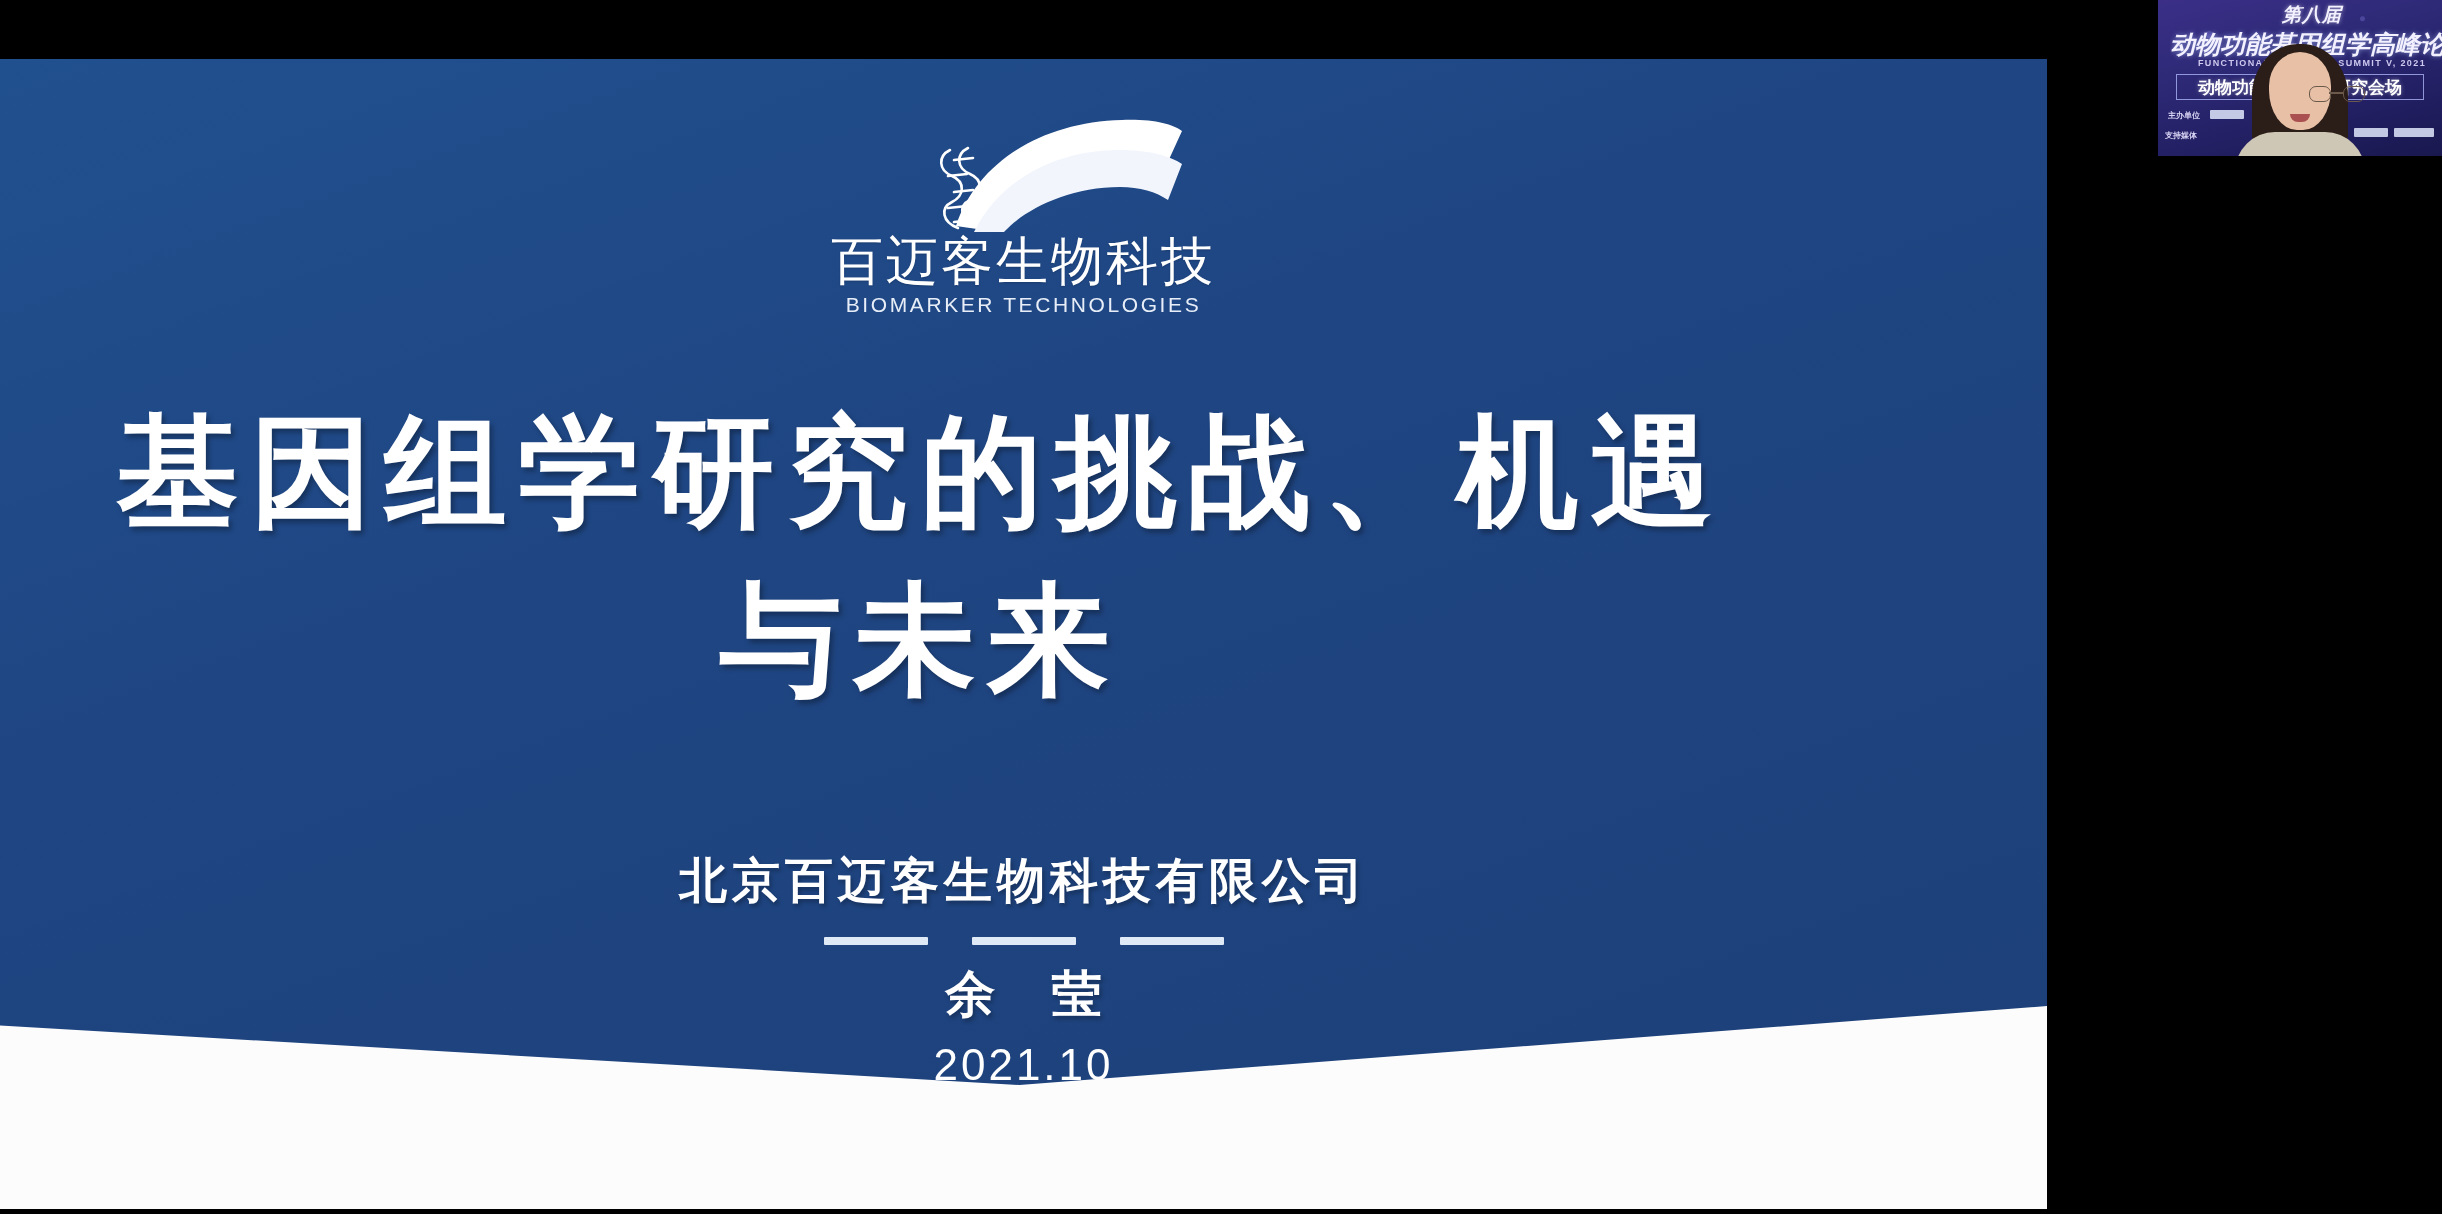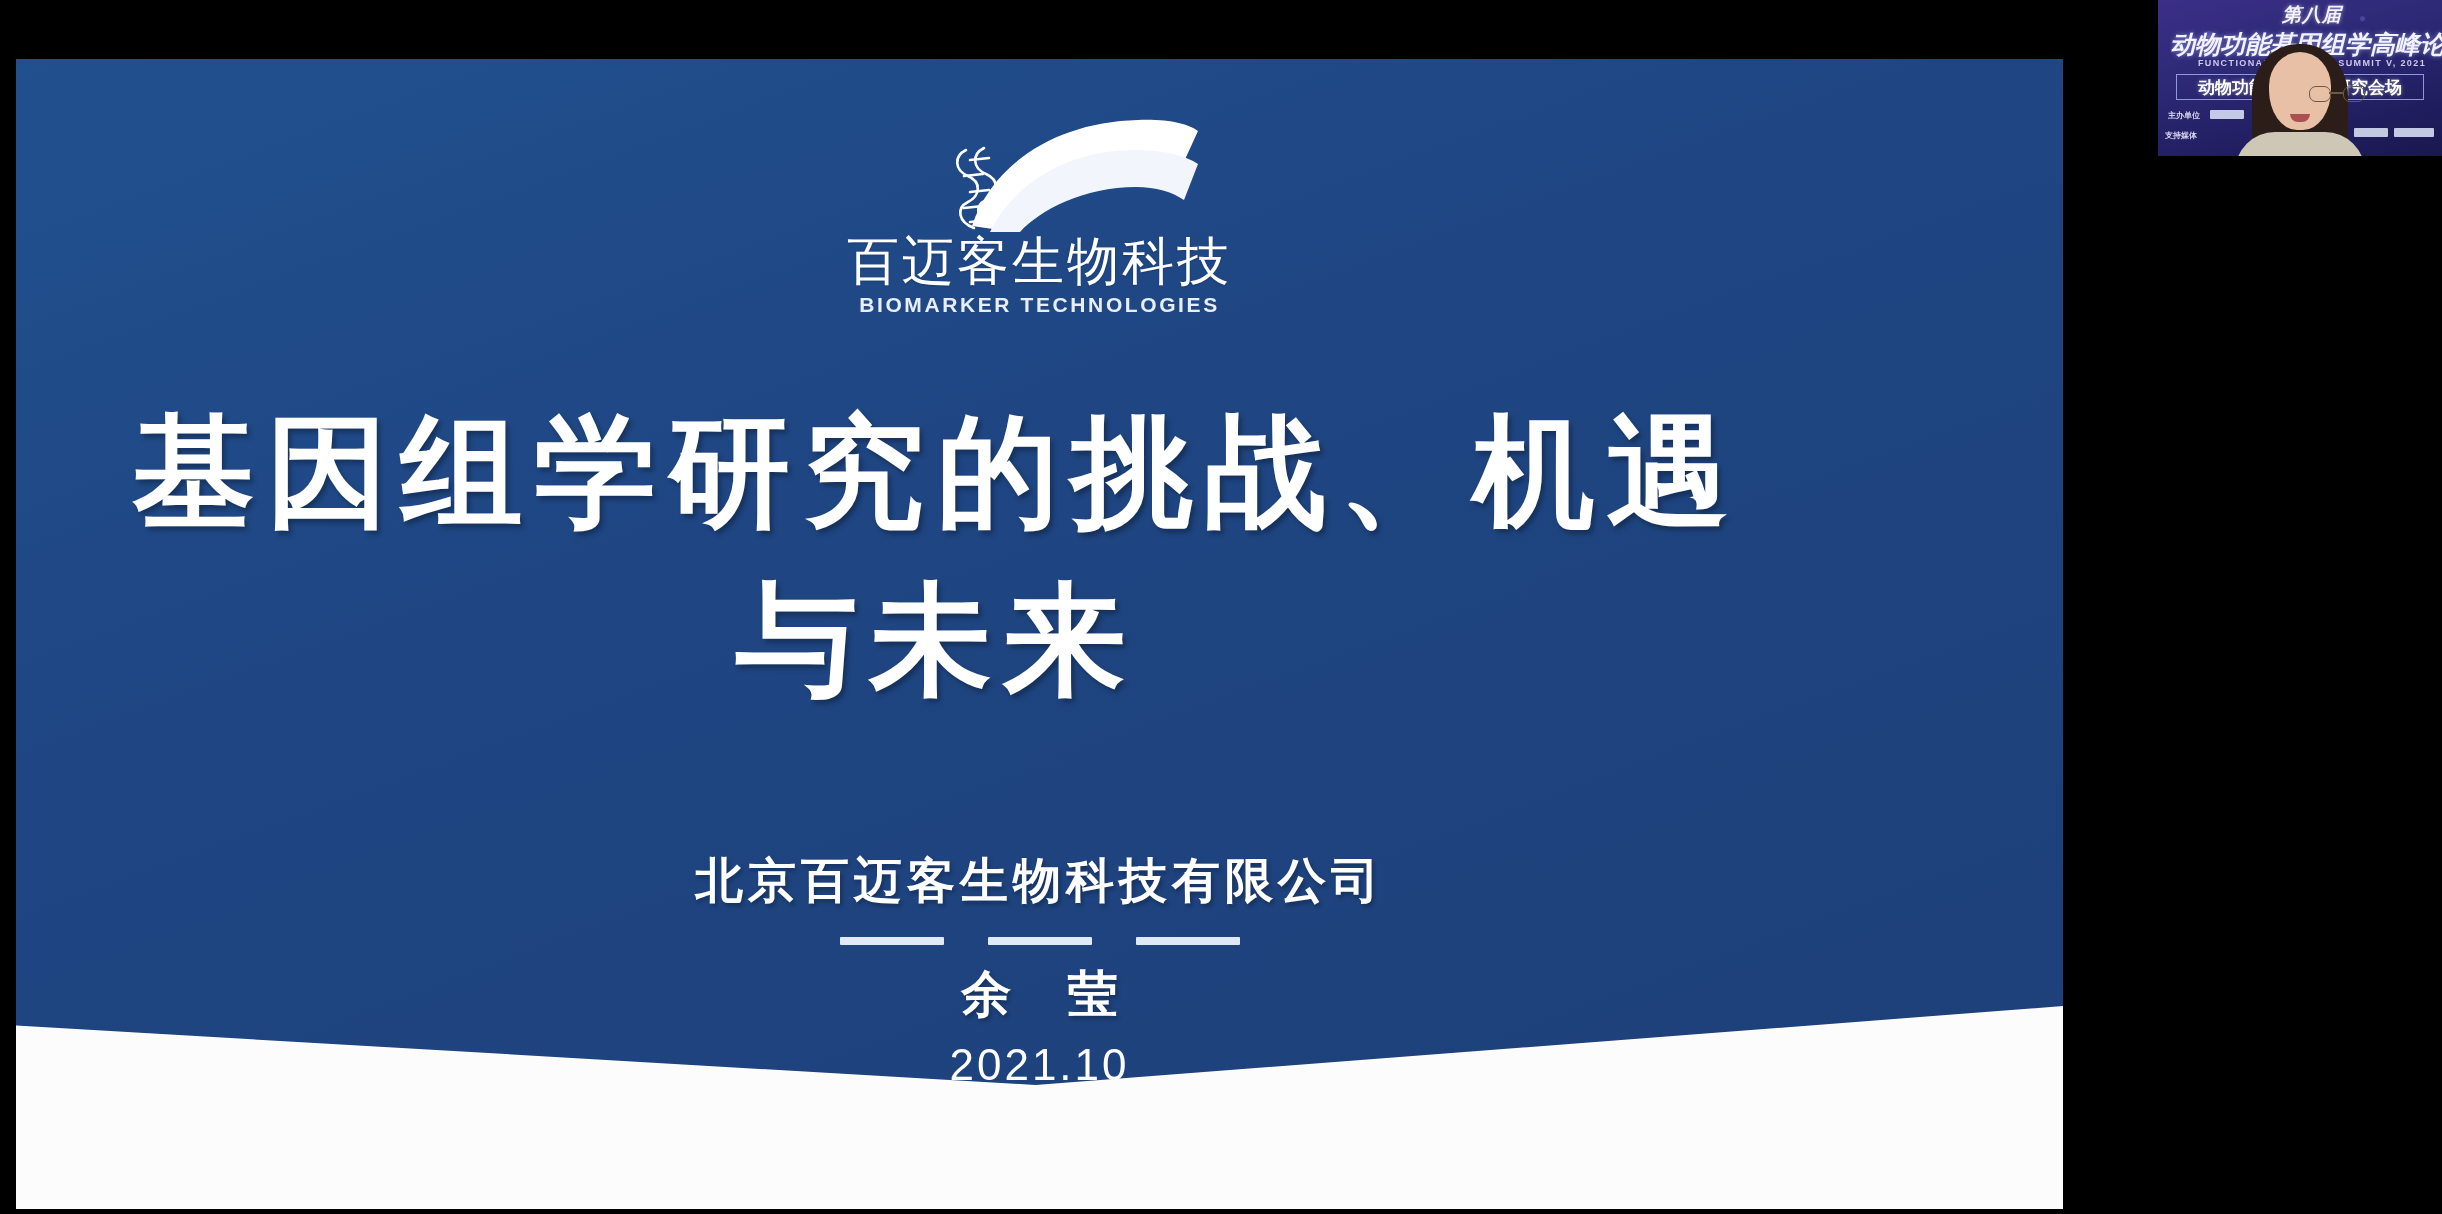--- a/index.html
+++ b/index.html
@@ -19,21 +19,21 @@
     position: relative;
     width: 2442px;
     height: 1214px;
     background: #000000;
     overflow: hidden;
   }
 
   
   #slide {
     position: absolute;
-    left: 16px;
+    left: 0;
     top: 59px;
     width: 2047px;
     height: 1150px;
     background: #fcfcfc;
     overflow: hidden;
   }
 
   
   #slide-blue {
     position: absolute;
@@ -67,21 +67,21 @@
     line-height: 1.05;
     letter-spacing: 3px;
     font-weight: 500;
     text-shadow: 0 1px 2px rgba(0,0,0,.18);
   }
   #logo-en {
     margin: 4px 0 0 0;
     color: #e8eef8;
     font-size: 21px;
     letter-spacing: 2.6px;
-    font-weight: 700;
+    font-weight: 400;
   }
 
   
   #title-block {
     position: absolute;
     left: 0;
     top: 330px;
     width: 1841px;
     text-align: center;
     color: #ffffff;

